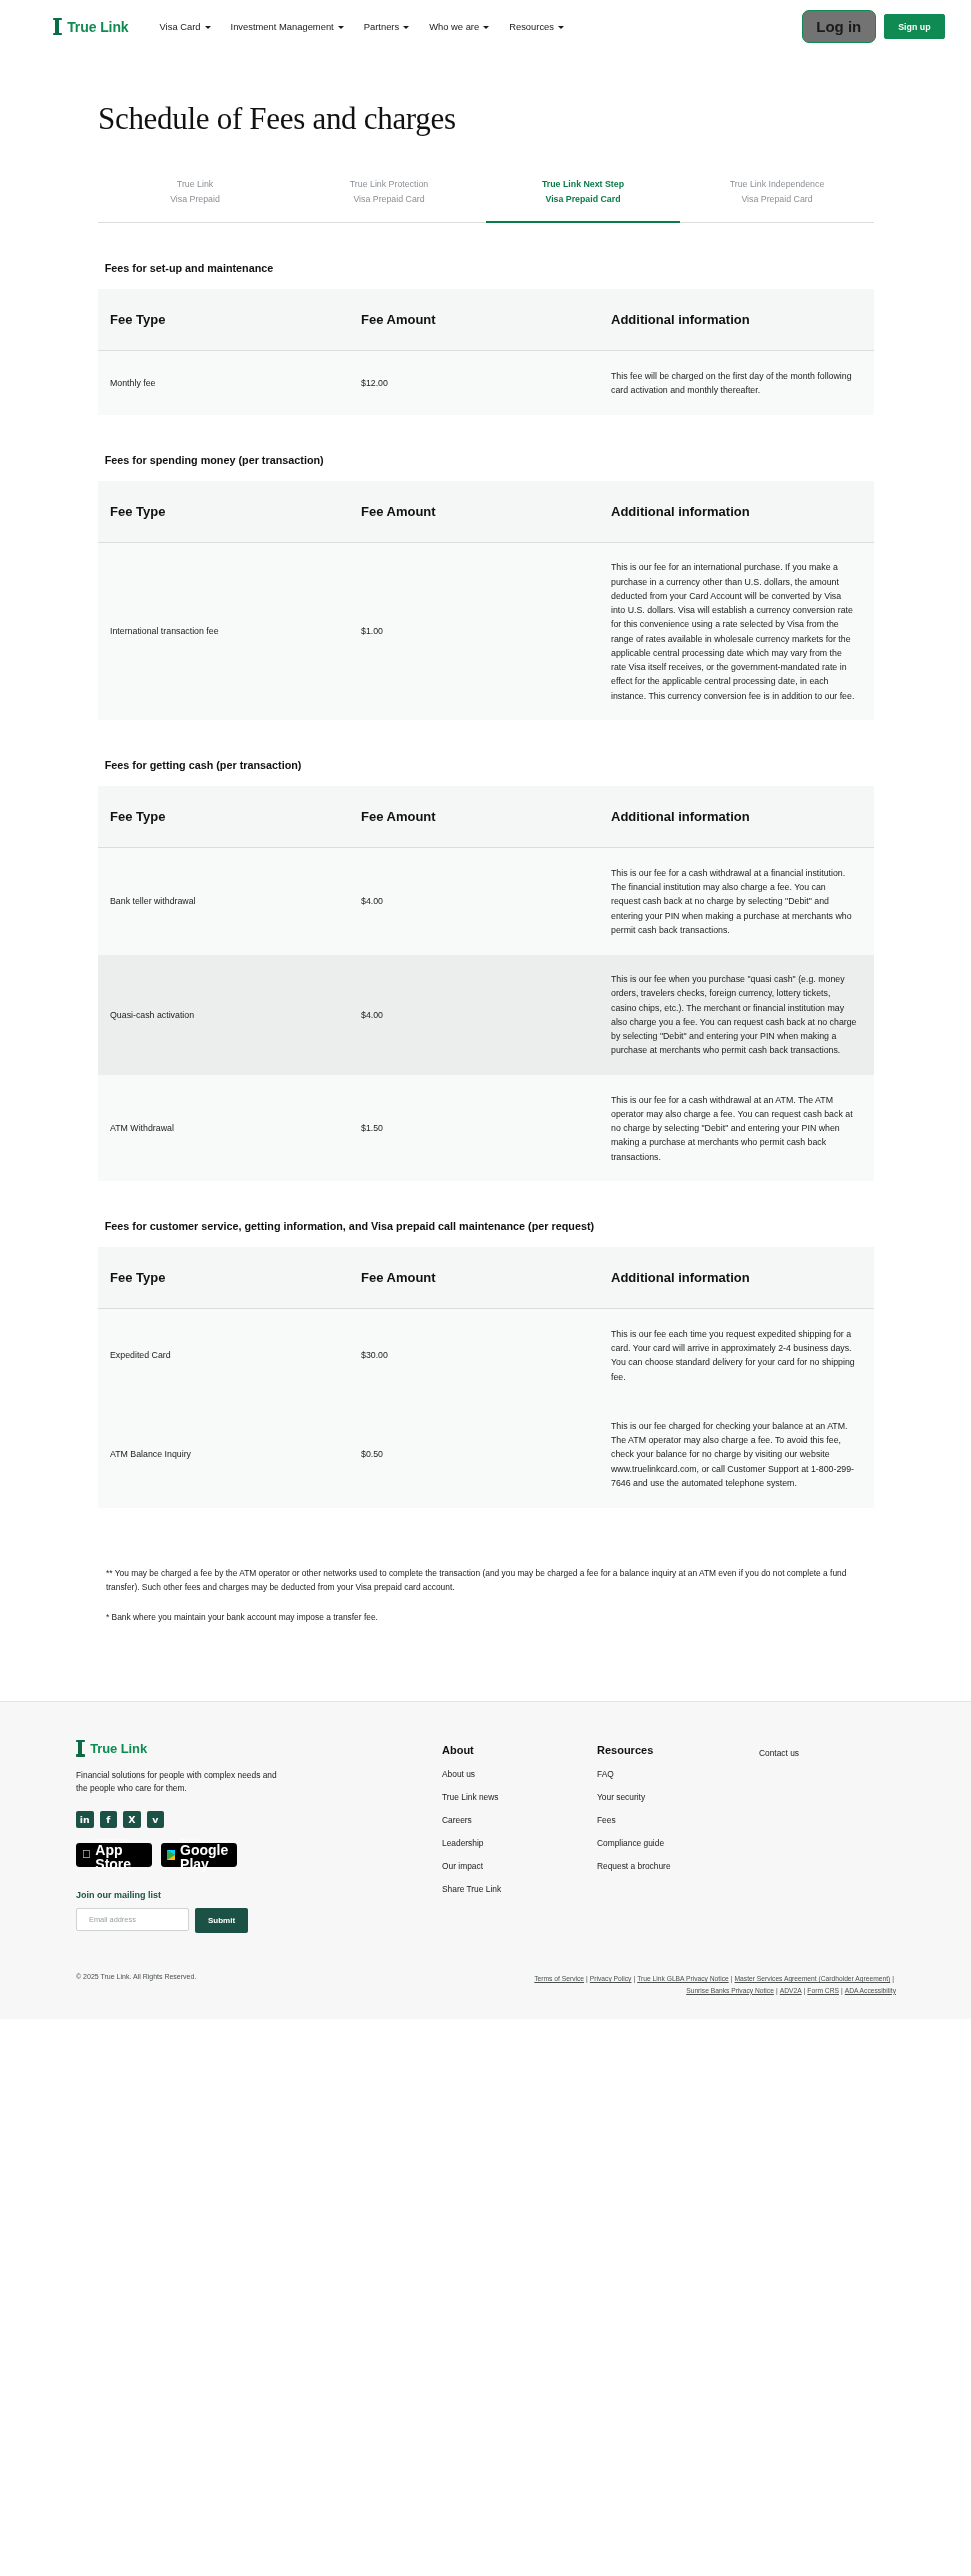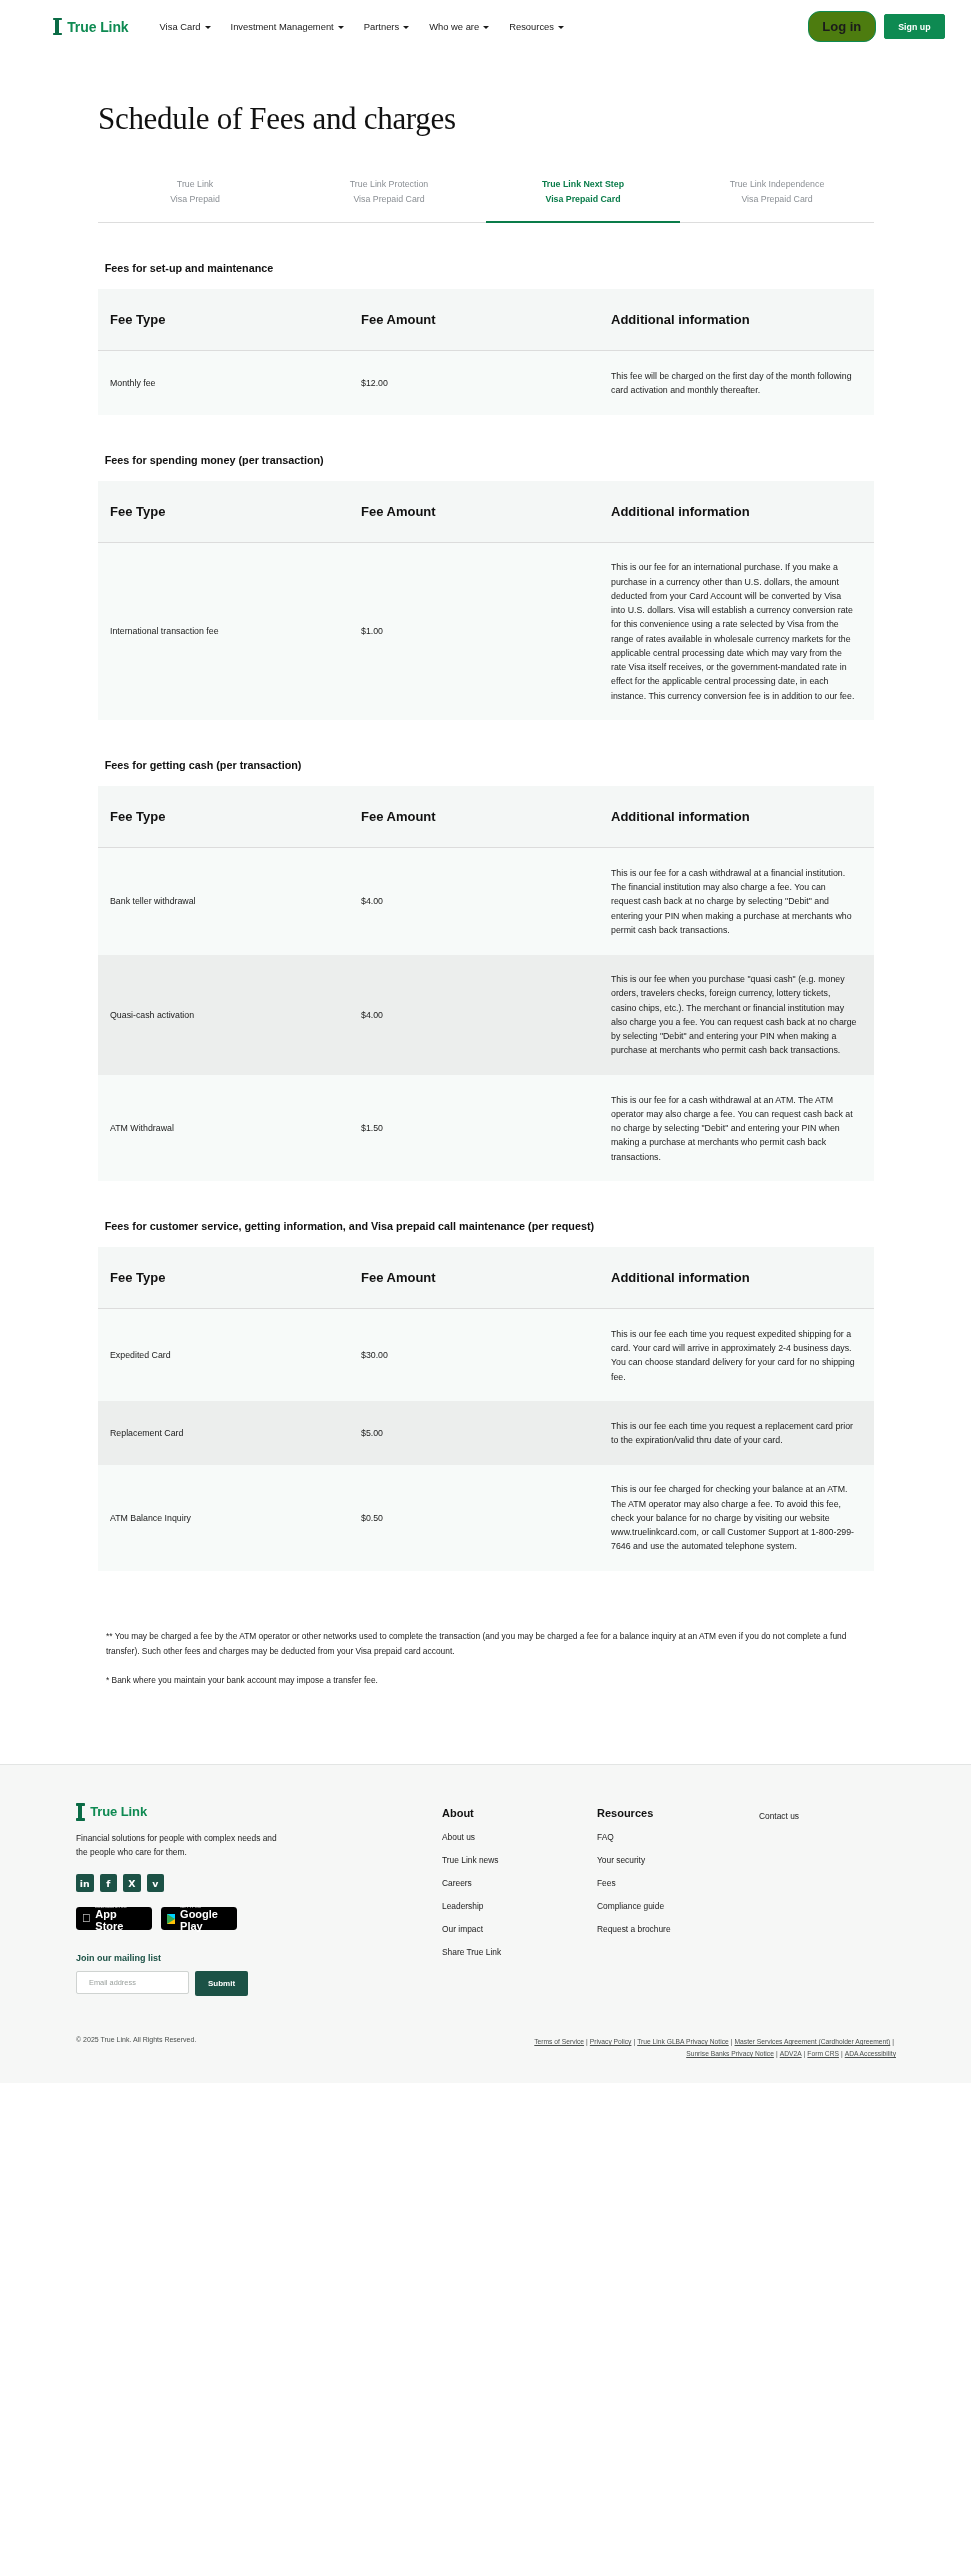--- a/index.html
+++ b/index.html
@@ -46,22 +46,22 @@
     display: flex; align-items: center; gap: 4px;
     font-size: 9.4px; color: #1b1b1b; cursor: pointer; white-space: nowrap;
   }
   .chev {
     width: 0; height: 0; border-left: 3px solid transparent;
     border-right: 3px solid transparent; border-top: 3.7px solid #1b1b1b;
     display: inline-block; margin-top: 1.3px;
   }
   .header-actions { margin-left: auto; display: flex; align-items: center; gap: 8px; }
   .btn-login {
-    border: 0.7px solid #0e8a52; color: #1b1b1b; background: #4d7c0f;
-    font-size: 13px; font-weight: bold; padding: 6.7px 13.5px; border-radius: 12px;
+    border: 0.7px solid #0e8a52; color: #1b1b1b; background: #737373;
+    font-size: 15px; font-weight: bold; padding: 6.7px 13.5px; border-radius: 7px;
     cursor: pointer;
   }
   .btn-signup {
     border: 0.7px solid #0e8a52; color: #ffffff; background: #0e8a52;
     font-size: 8.8px; font-weight: bold; padding: 6.7px 13.5px; border-radius: 2px;
     cursor: pointer;
   }
 
   
   .page-wrap { width: 972px; padding: 0; }
@@ -164,21 +164,21 @@
   }
   .store-row { display: flex; gap: 9.4px; margin-top: 15px; }
   .store-badge {
     background: #000; border-radius: 3.4px; height: 23.6px; width: 76px;
     display: flex; align-items: center; gap: 4.7px; padding: 0 6px;
     cursor: pointer; color: #fff;
   }
   .store-badge .sb-glyph { font-size: 11.5px; line-height: 1; }
   .store-badge .sb-lines { display: flex; flex-direction: column; line-height: 1.05; }
   .store-badge .sb-small { font-size: 4px; letter-spacing: 0.1px; }
-  .store-badge .sb-big { font-size: 11px; font-weight: bold; }
+  .store-badge .sb-big { font-size: 14px; font-weight: bold; }
   .gp-tri {
     width: 0; height: 0; border-top: 5.4px solid #00d3ff;
     border-bottom: 5.4px solid #ffc107; border-left: 8.8px solid #34a853;
   }
   .mail-title {
     font-size: 9px; font-weight: bold; color: #1c5246; margin-top: 23px;
   }
   .mail-row { display: flex; gap: 6px; margin-top: 8px; }
   .mail-input {
     width: 113px; height: 23px; border: 0.7px solid #cfd3d1; border-radius: 2px;
@@ -352,25 +352,20 @@
           <th class="c1">Fee Type</th>
           <th class="c2">Fee Amount</th>
           <th class="c3">Additional information</th>
         </tr>
       </thead>
       <tbody>
         <tr class="row-odd">
           <td class="c1">Expedited Card</td>
           <td class="c2">$30.00</td>
           <td class="c3">This is our fee each time you request expedited shipping for a card. Your card will arrive in approximately 2-4 business days. You can choose standard delivery for your card for no shipping fee.</td>
-        </tr>
-        <tr class="row-even">
-          <td class="c1">Replacement Card</td>
-          <td class="c2">$5.00</td>
-          <td class="c3">This is our fee each time you request a replacement card prior to the expiration/valid thru date of your card.</td>
         </tr>
         <tr class="row-odd">
           <td class="c1">ATM Balance Inquiry</td>
           <td class="c2">$0.50</td>
           <td class="c3">This is our fee charged for checking your balance at an ATM. The ATM operator may also charge a fee. To avoid this fee, check your balance for no charge by visiting our website www.truelinkcard.com, or call Customer Support at 1-800-299-7646 and use the automated telephone system.</td>
         </tr>
       </tbody>
     </table>
   </section>
 

